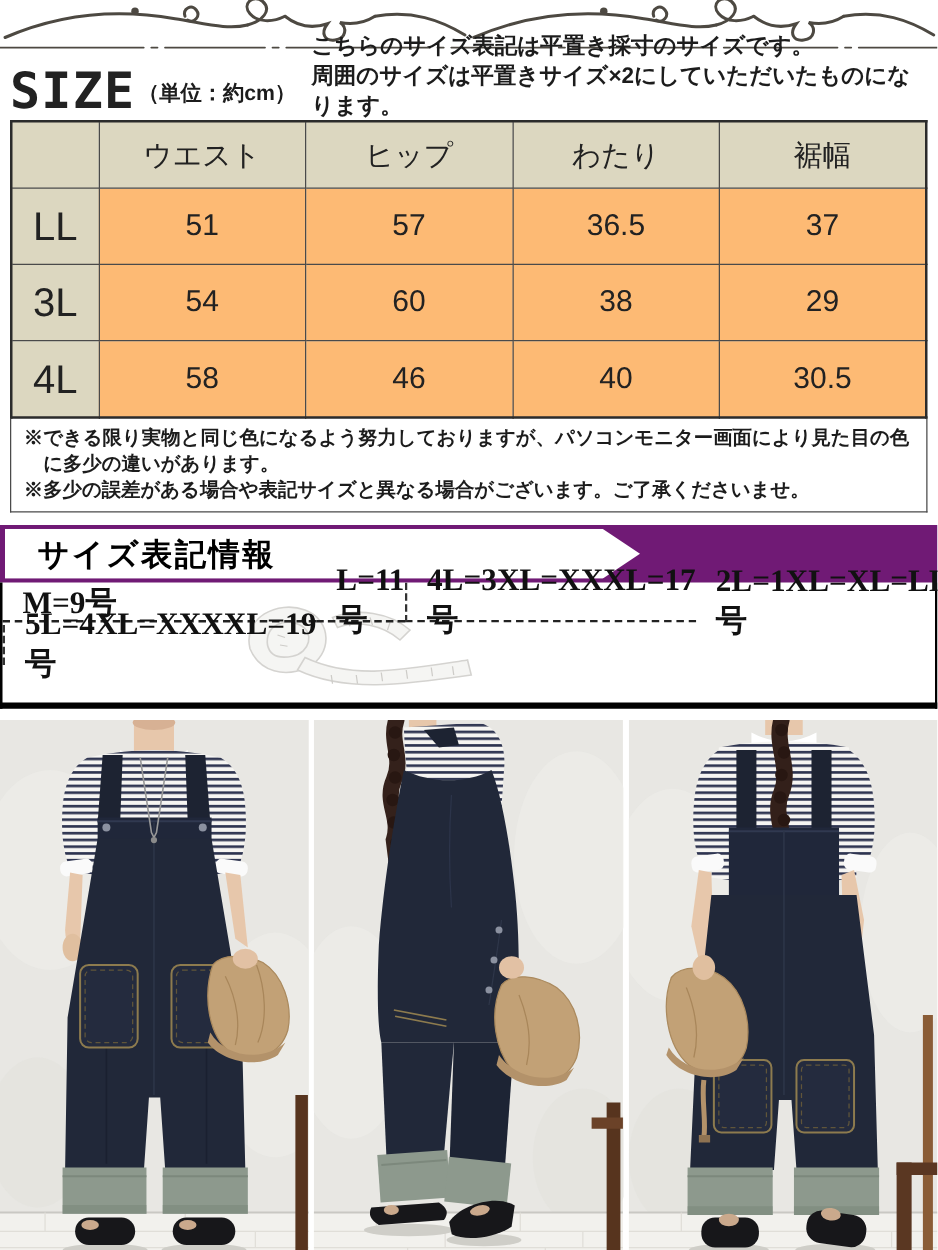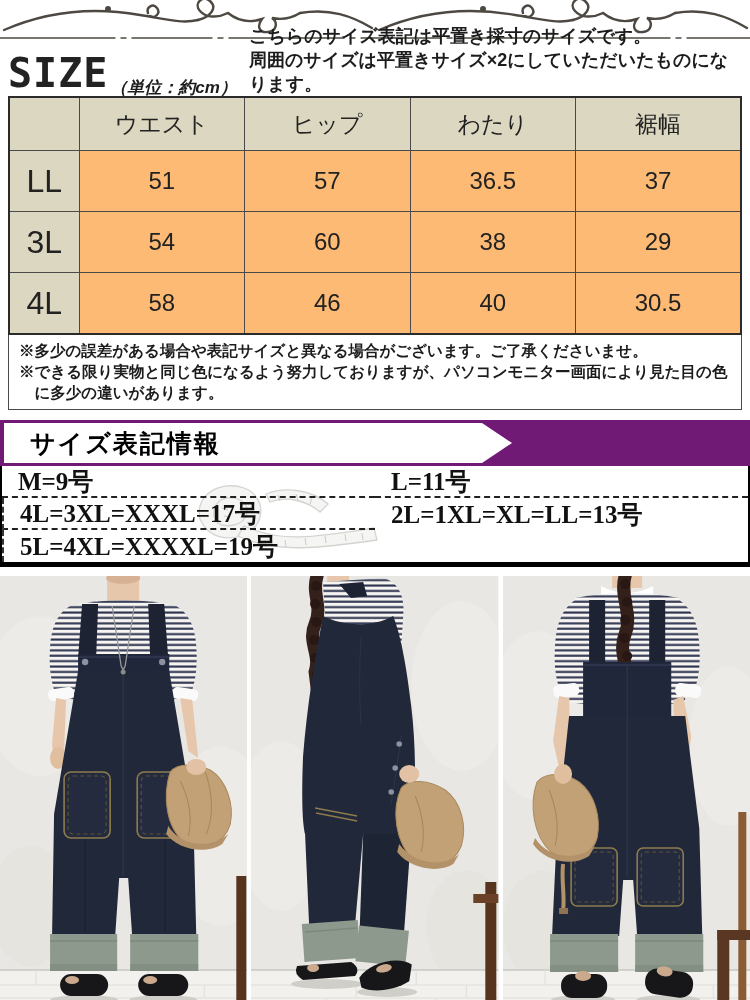--- a/index.html
+++ b/index.html
@@ -4,42 +4,42 @@
 <style>
   html,body{margin:0;padding:0;}
   body{width:750px;height:1000px;background:#fff;overflow:hidden;
        font-family:"Liberation Sans",sans-serif;color:#1c1c1c;}
   
   .ornament{height:46px;}
   .ornament svg{display:block;width:750px;height:46px;}
   
   .size-header{display:flex;align-items:flex-end;padding:0 8px;height:50px;box-sizing:border-box;}
   .size-title{font-family:"DejaVu Sans Mono",monospace;font-weight:700;font-size:40px;line-height:46px;letter-spacing:1px;color:#222;}
-  .size-unit{font-weight:700;font-size:17px;line-height:1;margin:20px 4px 0 2px;white-space:nowrap;font-style:italic;}
+  .size-unit{font-weight:700;font-size:17px;line-height:1;margin:20px 4px 13px 2px;white-space:nowrap;}
   .size-desc{font-weight:700;font-size:18px;line-height:24px;margin-left:8px;padding-top:1px;}
   
   .table-wrap{padding:0 8px;border-radius:27px;}
   table.size-table{width:100%;border-collapse:collapse;table-layout:fixed;border:2px solid #2b2b2b;}
   table.size-table th,table.size-table td{border:1px solid #4a4a4a;text-align:center;font-weight:400;}
   table.size-table col.label-col{width:70px;}
   table.size-table thead th{height:50px;background:var(--beige,#dcd7c0);font-size:23px;color:#222;}
   table.size-table td.row-label{background:var(--beige,#dcd7c0);font-size:32px;}
   table.size-table tbody td{height:58px;font-size:24px;background:#fdba74;color:#222;}
   
   .notes{margin:0 8px;border:1px solid #4a4a4a;border-top:none;padding:5px 10px 6px;box-sizing:border-box;}
   .note{font-weight:700;font-size:15.5px;line-height:21px;padding-left:1em;text-indent:-1em;margin:0;}
   
   .banner{margin-top:10px;height:46px;background:#701a75;position:relative;}
   .banner-pennant{position:absolute;left:4px;top:3px;height:40px;width:508px;background:#fff;
      clip-path:polygon(0 0,calc(100% - 30px) 0,100% 50%,calc(100% - 30px) 100%,0 100%);
      display:flex;align-items:center;padding-left:26px;box-sizing:border-box;}
   .banner-title{font-family:"Liberation Serif",serif;font-weight:700;font-size:25px;letter-spacing:2px;color:#000;}
   
   .conversion{position:relative;border-left:2px solid #000;border-right:2px solid #000;border-bottom:5px solid #000;height:96px;}
-  .conv-grid{display:grid;grid-template-columns:1fr 1fr;height:68px;position:relative;z-index:1;}
+  .conv-grid{display:grid;grid-template-columns:1fr 1fr 1fr 1fr;height:68px;position:relative;z-index:1;}
   .conv-cell{height:32px;display:flex;align-items:center;padding-left:16px;box-sizing:border-box;
      font-family:"Liberation Serif",serif;font-weight:700;font-size:25px;color:#111;
      border-bottom:2px dashed #222;background:transparent;}
   .conv-cell.right{border-left:2px dashed #333;}
   .conv-cell.last{border-bottom:none;}
   .tape{position:absolute;left:168px;top:-2px;width:245px;height:100px;opacity:.6;z-index:0;}
   
   .photos{display:flex;gap:4px;margin-top:9px;height:432px;background:#fff;}
   .photos figure{margin:0;flex:1;}
   .photos svg{display:block;width:100%;height:432px;}
@@ -111,22 +111,22 @@
         <td>58</td>
         <td>46</td>
         <td>40</td>
         <td>30.5</td>
       </tr>
     </tbody>
   </table>
 </div>
 
 <div class="notes">
+  <p class="note">※できる限り実物と同じ色になるよう努力しておりますが、パソコンモニター画面により見た目の色に多少の違いがあります。</p>
   <p class="note">※多少の誤差がある場合や表記サイズと異なる場合がございます。ご了承くださいませ。</p>
-  <p class="note">※できる限り実物と同じ色になるよう努力しておりますが、パソコンモニター画面により見た目の色に多少の違いがあります。</p>
 </div>
 
 <div class="banner">
   <div class="banner-pennant">
     <span class="banner-title">サイズ表記情報</span>
   </div>
 </div>
 
 <div class="conversion">
   <svg class="tape" viewBox="0 0 245 100">

